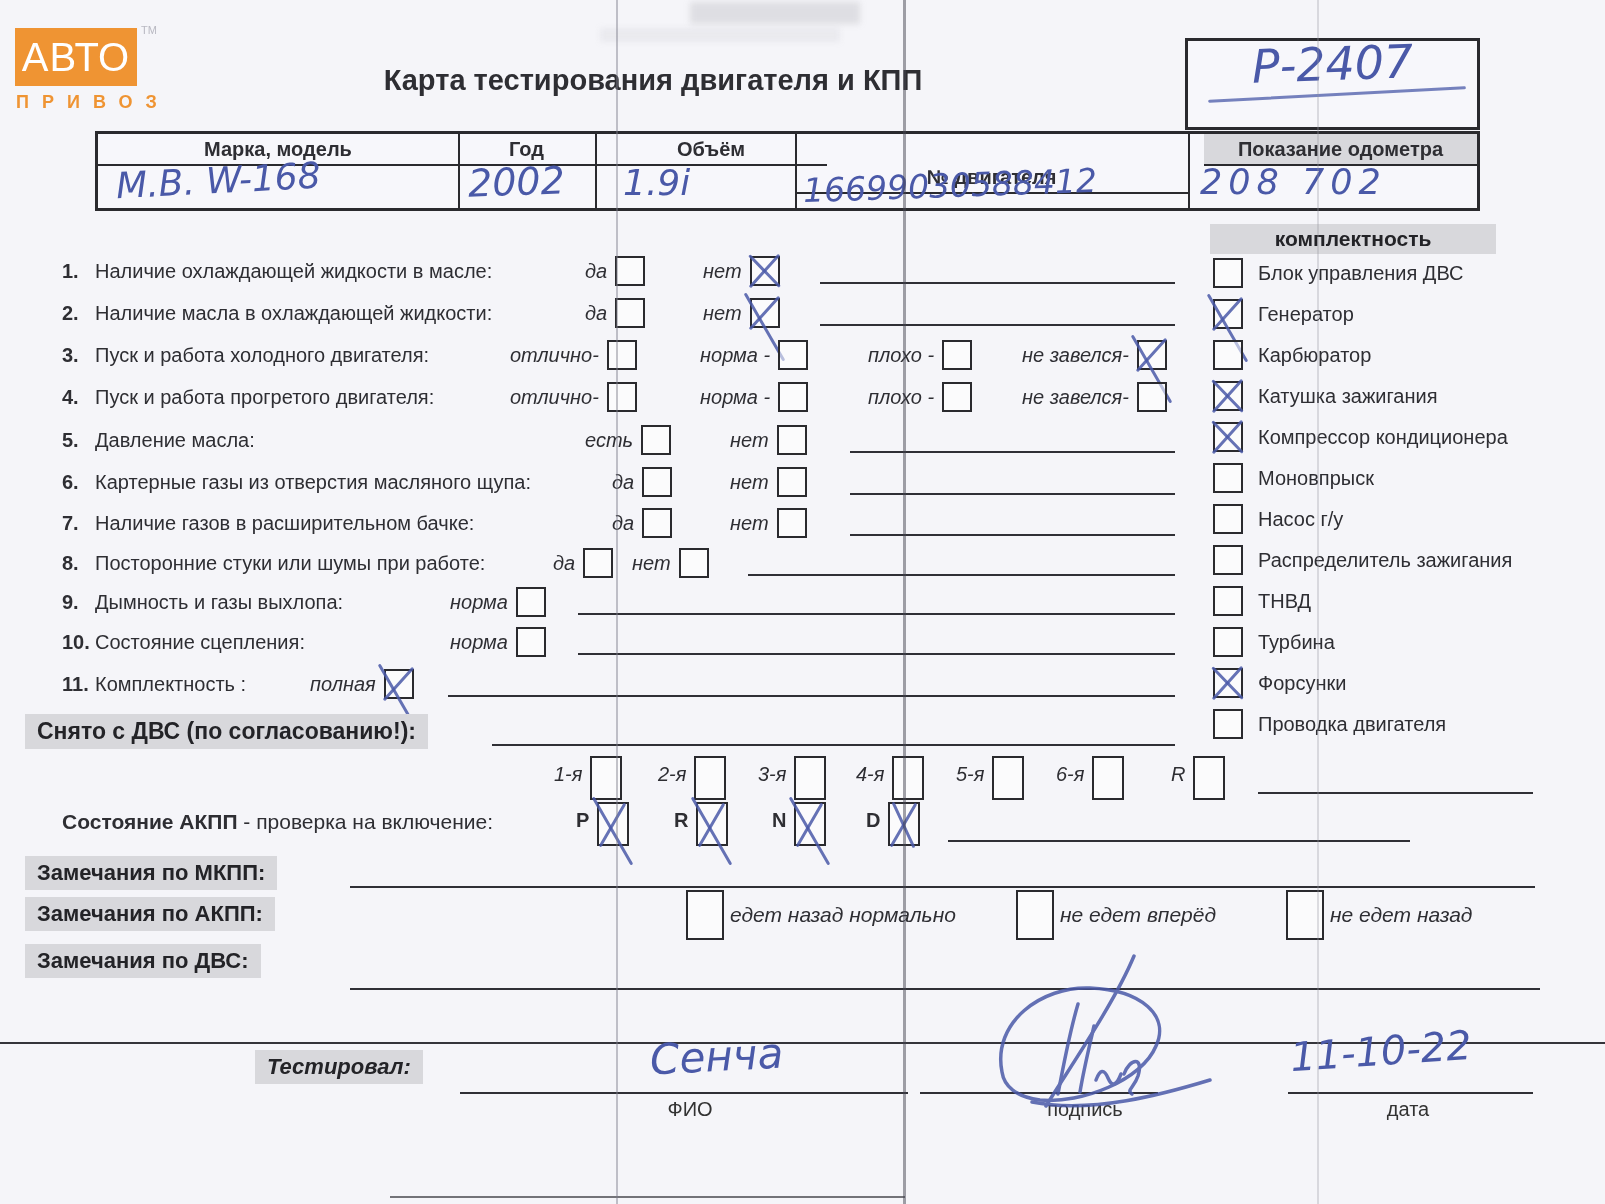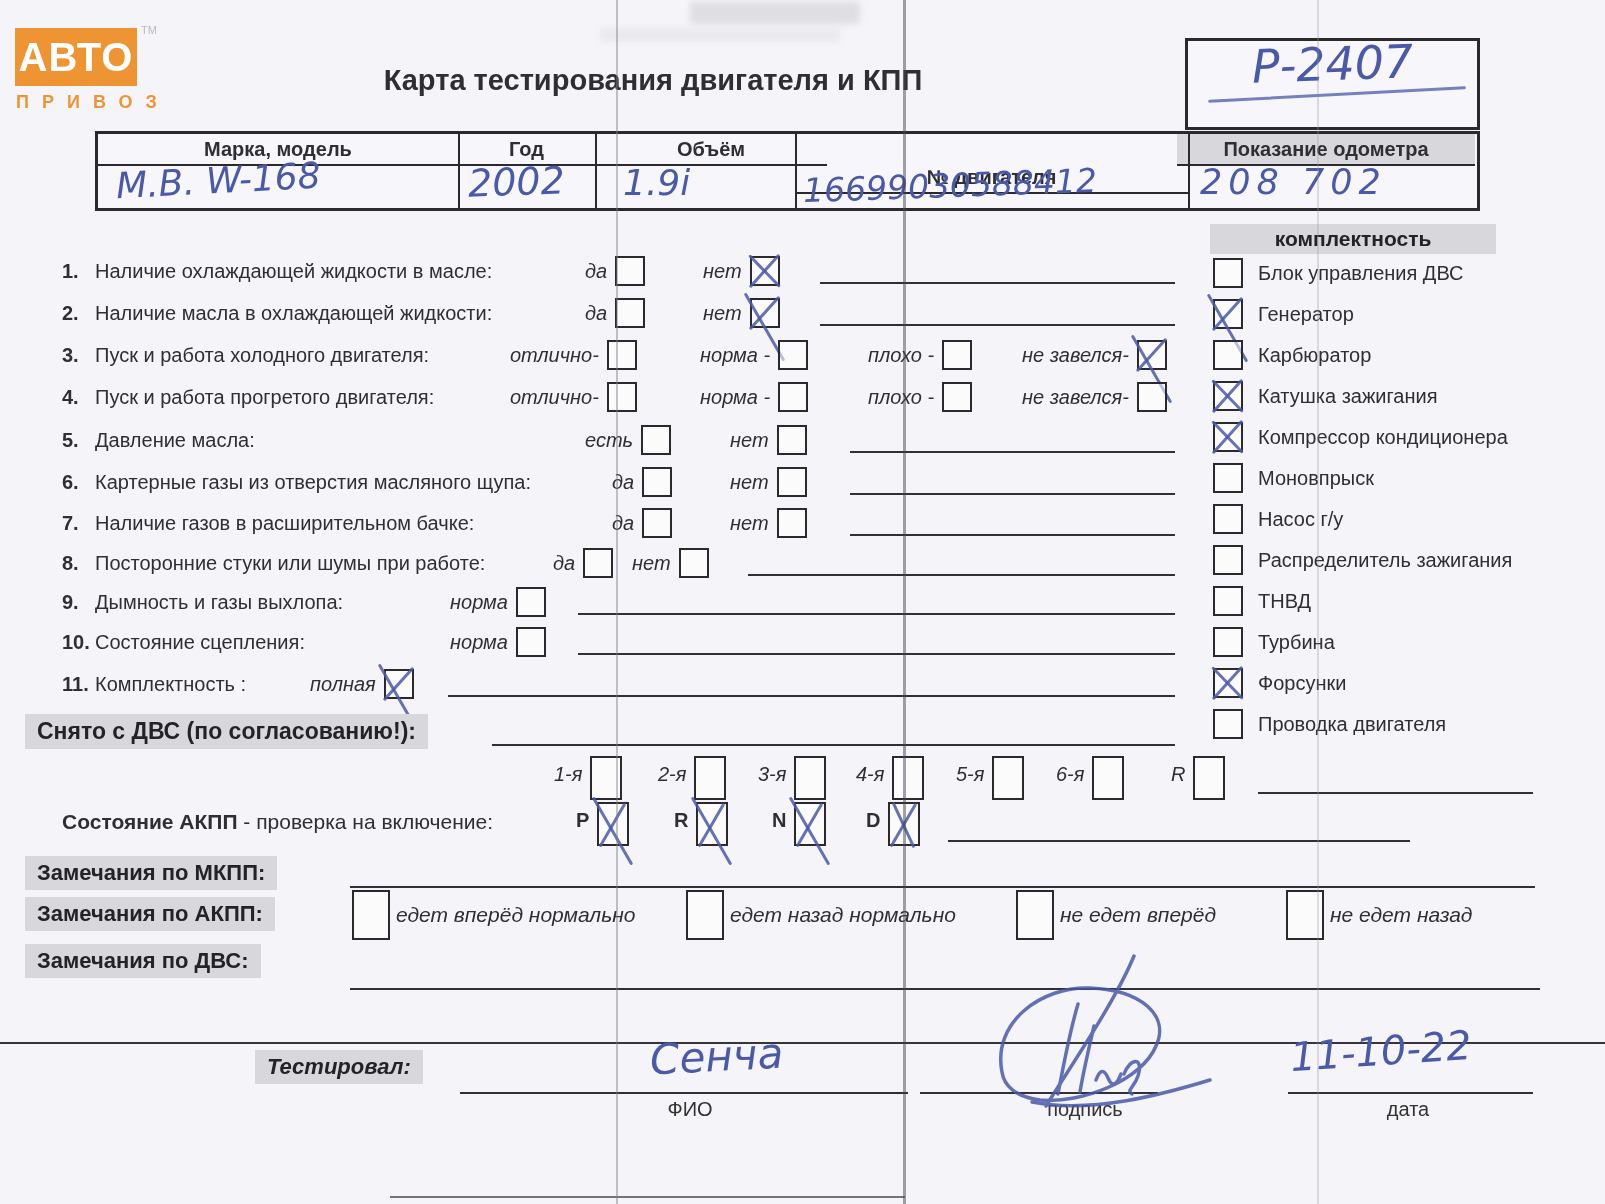--- a/index.html
+++ b/index.html
@@ -12,21 +12,21 @@
   html,body{margin:0;padding:0;background:#e9e9ee;}
   #page{
     position:relative;width:1605px;height:1204px;overflow:hidden;
     background:#f5f5f9;
     font-family:"Liberation Sans",sans-serif;color:var(--ink);
   }
   .abs{position:absolute;}
   
   .logo-box{left:15px;top:28px;width:122px;height:58px;background:var(--orange);
     display:flex;align-items:center;justify-content:center;}
-  .logo-txt{color:#fff;font-size:40px;font-weight:bold;letter-spacing:1px;}
+  .logo-txt{color:#fff;font-size:40px;font-weight:normal;letter-spacing:1px;}
   .logo-tm{left:141px;top:24px;font-size:11px;color:#b9b9c2;}
   .logo-sub{left:16px;top:92px;font-size:18px;color:var(--orange);letter-spacing:13px;font-weight:bold;}
   
   .title{left:318px;top:64px;width:670px;text-align:center;font-size:29px;font-weight:bold;}
   
   .autobox{left:1185px;top:38px;width:295px;height:92px;border:3px solid var(--border);box-sizing:border-box;background:#f7f7fb;}
   .autobox .val{position:absolute;left:0;top:-4px;width:100%;text-align:center;}
   .autobox .lab{position:absolute;left:0;top:60px;width:100%;height:29px;border-top:2px solid var(--border);
     text-align:center;font-weight:bold;font-size:20px;padding-top:3px;box-sizing:border-box;}
   .penline{position:absolute;background:var(--pen);opacity:.75;border-radius:2px;pointer-events:none;}
@@ -98,21 +98,21 @@
   <div class="abs autobox">
     <div class="val hw" style="font-size:46px;transform:rotate(-2deg);">Р-2407</div>
     <div class="penline" style="left:20px;top:52px;width:258px;height:3px;transform:rotate(-3deg);"></div>
   </div>
 
   <div class="abs vtable">
     <div class="vth" style="left:0;width:360px;">Марка, модель</div>
     <div class="vth" style="left:360px;width:137px;">Год</div>
     <div class="vth" style="left:497px;width:232px;">Объём</div>
     <div class="vth" style="left:697px;width:393px;margin-top:28px;">№ двигателя</div>
-    <div class="vth gray" style="left:1079px;width:298px;">Показание одометра</div>
+    <div class="vth gray" style="left:1106px;width:273px;">Показание одометра</div>
     <div class="vsep" style="left:360px;"></div>
     <div class="vsep" style="left:497px;"></div>
     <div class="vsep" style="left:697px;"></div>
     <div class="vsep" style="left:1090px;"></div>
     <div class="hw" style="position:absolute;left:18px;top:26px;font-size:36px;transform:rotate(-3deg);">М.В. W-168</div>
     <div class="hw" style="position:absolute;left:370px;top:26px;font-size:38px;transform:rotate(-2deg);">2002</div>
     <div class="hw" style="position:absolute;left:525px;top:28px;font-size:36px;">1.9i</div>
     <div class="hw" style="position:absolute;left:705px;top:32px;font-size:33px;transform:rotate(-2deg);">16699030588412</div>
     <div class="hw" style="position:absolute;left:1102px;top:28px;font-size:35px;letter-spacing:6px;">208 702</div>
   </div>
@@ -362,24 +362,20 @@
   <div class="gear upr" style="left:860px;top:802px;">
       <span class="glabel">D</span>
       <span class="gbox checked"></span>
     </div>
   <div class="wline abs" style="left:948px;top:840px;width:462px;"></div>
 
   <div class="chip" style="left:25px;top:856px;font-size:22px;">Замечания по МКПП:</div>
   <div class="wline abs" style="left:350px;top:886px;width:1185px;"></div>
 
   <div class="chip" style="left:25px;top:897px;font-size:22px;">Замечания по АКПП:</div>
-  <div class="ropt" style="left:352px;top:890px;">
-      <span class="rbox"></span>
-      <span class="rlabel">едет вперёд нормально</span>
-    </div>
   <div class="ropt" style="left:686px;top:890px;">
       <span class="rbox"></span>
       <span class="rlabel">едет назад нормально</span>
     </div>
   <div class="ropt" style="left:1016px;top:890px;">
       <span class="rbox"></span>
       <span class="rlabel">не едет вперёд</span>
     </div>
   <div class="ropt" style="left:1286px;top:890px;">
       <span class="rbox"></span>

